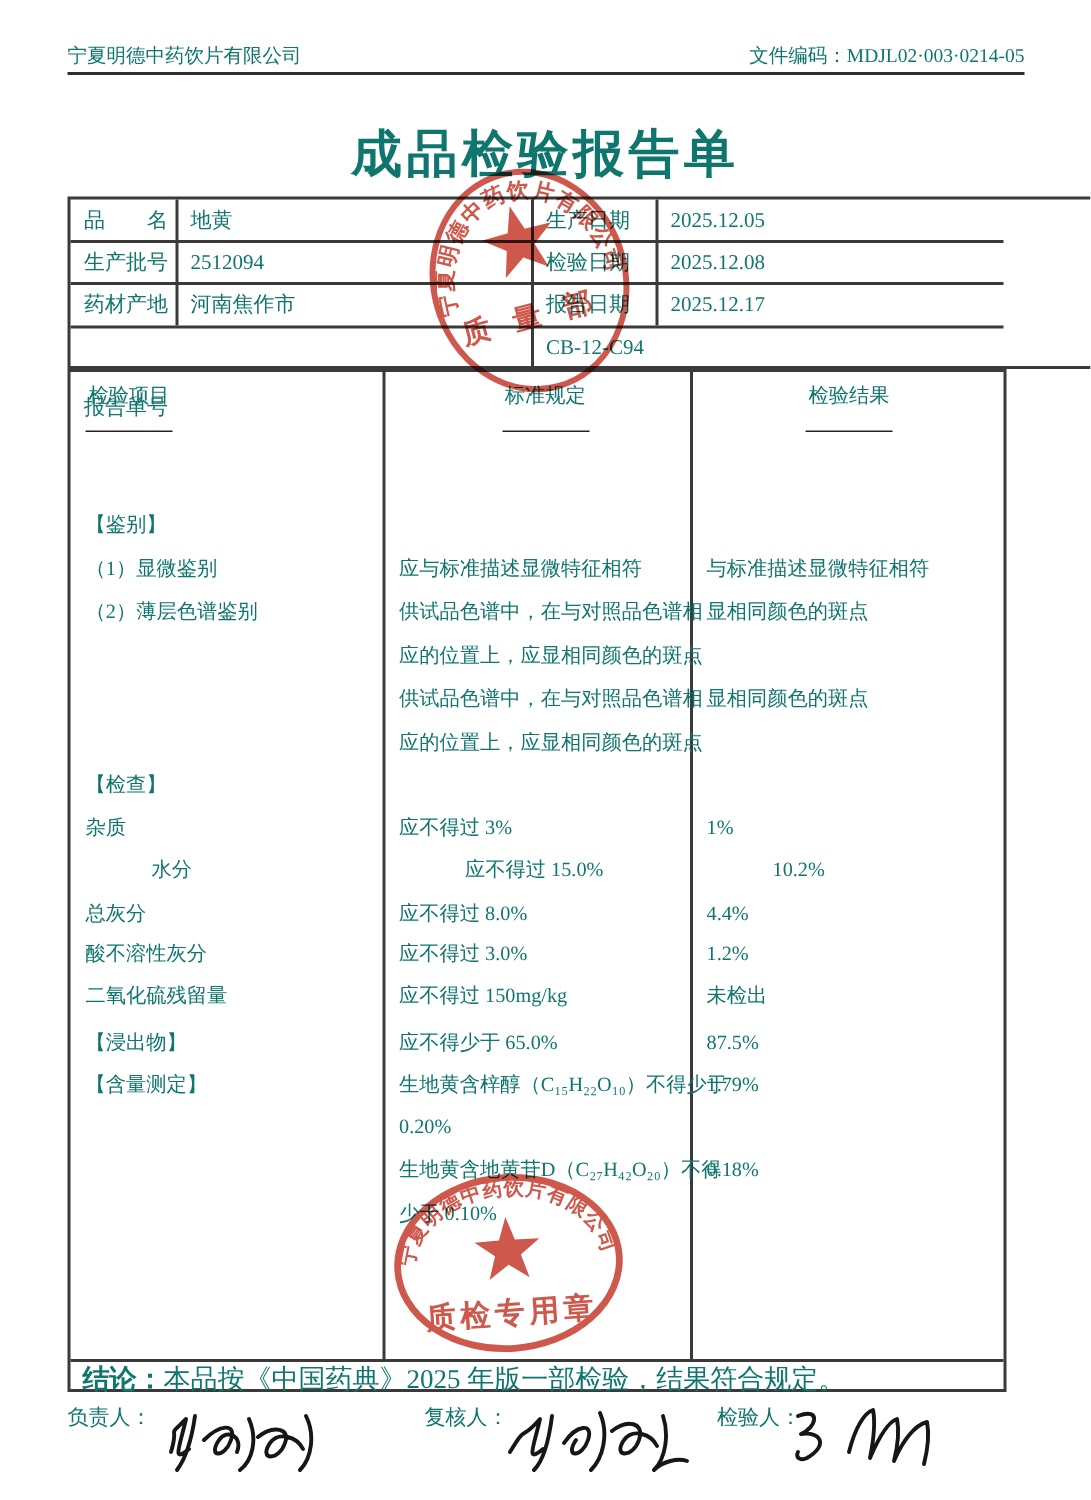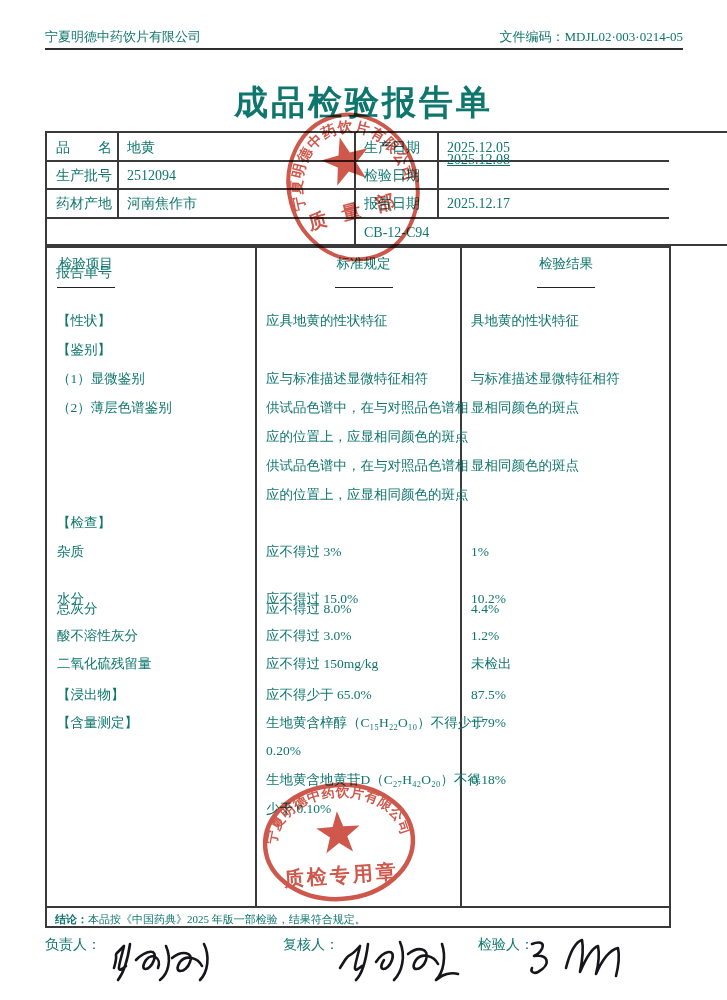--- a/index.html
+++ b/index.html
@@ -17,21 +17,21 @@
   .info-cell{position:absolute;font-size:14px;line-height:29px;white-space:nowrap;}
   
   .main-box{position:absolute;left:45px;top:246px;width:626px;height:682px;border:2px solid #3a3a3a;box-sizing:border-box;}
   .col-head{position:absolute;top:7px;font-size:13.5px;}
   .col-head span{border-bottom:1px solid #222;padding:0 2px 16px 2px;}
   .tline{position:absolute;left:0;width:622px;height:29px;font-size:13.5px;line-height:29px;white-space:nowrap;}
   .tline .c1{position:absolute;left:10px;top:0;width:198px;}
   .tline .c2{position:absolute;left:219px;top:0;width:195px;}
   .tline .c3{position:absolute;left:424px;top:0;width:190px;}
   
-  .concl{position:absolute;left:8px;top:660px;width:610px;font-size:11px;line-height:22px;white-space:nowrap;}
+  .concl{position:absolute;left:8px;top:660px;width:610px;font-size:18px;line-height:22px;white-space:nowrap;}
   .concl b{font-weight:bold;}
   
   .sig-label{position:absolute;font-size:14px;white-space:nowrap;font-family:Liberation Serif, serif;}
   .sig-svg{position:absolute;}
   .sig-svg path{fill:none;stroke:#15151a;stroke-width:2.6;stroke-linecap:round;stroke-linejoin:round;}
   
   .stamp{position:absolute;mix-blend-mode:multiply;opacity:.85;}
   .stamp text{font-family:"Liberation Serif","DejaVu Serif",serif;font-weight:bold;fill:#c63a2c;}
   .stamp .ring{fill:none;stroke:#c63a2c;}
   .stamp .star{fill:#c63a2c;}
@@ -58,45 +58,40 @@
     <div class="vln" style="left:390px;top:0;width:1.5px;height:84px;"></div>
 
     <div class="info-cell" style="left:9px;top:0;">品　　名</div>
     <div class="info-cell" style="left:80px;top:0;text-align:right;">地黄</div>
     <div class="info-cell" style="left:317px;top:0;">生产日期</div>
     <div class="info-cell" style="left:400px;top:0;font-family:Liberation Serif, serif;">2025.12.05</div>
 
     <div class="info-cell" style="left:9px;top:28px;">生产批号</div>
     <div class="info-cell" style="left:80px;top:28px;">2512094</div>
     <div class="info-cell" style="left:317px;top:28px;">检验日期</div>
-    <div class="info-cell" style="left:400px;top:12px;text-decoration:underline;">2025.12.08</div>
+    <div class="info-cell" style="left:400px;top:28px;">2025.12.08</div>
 
     <div class="info-cell" style="left:9px;top:56px;">药材产地</div>
     <div class="info-cell" style="left:80px;top:56px;">河南焦作市</div>
     <div class="info-cell" style="left:317px;top:56px;">报告日期</div>
     <div class="info-cell" style="left:400px;top:56px;">2025.12.17</div>
 
     <div class="info-cell" style="left:9px;top:85px;margin-top:40px;">报告单号</div>
     <div class="info-cell" style="left:317px;top:85px;">CB-12-C94</div>
   </div>
 
   <div class="main-box">
     <div class="vln" style="left:208px;top:0;width:1.5px;height:658px;"></div>
     <div class="vln" style="left:413px;top:0;width:1.5px;height:658px;"></div>
     <div class="hln" style="left:0;top:658px;width:622px;height:1.5px;"></div>
 
     <div class="col-head" style="left:10px;"><span>检验项目</span></div>
     <div class="col-head" style="left:219px;width:195px;text-align:center;"><span>标准规定</span></div>
     <div class="col-head" style="left:424px;width:190px;text-align:center;"><span>检验结果</span></div>
 
-    <div class="tline" style="top:58px;">
-        <span class="c1">【性状】</span>
-        <span class="c2">应具地黄的性状特征</span>
-        <span class="c3">具地黄的性状特征</span>
-      </div>
     <div class="tline" style="top:87px;">
         <span class="c1">【鉴别】</span>
         <span class="c2"></span>
         <span class="c3"></span>
       </div>
     <div class="tline" style="top:116px;">
         <span class="c1">（1）显微鉴别</span>
         <span class="c2">应与标准描述显微特征相符</span>
         <span class="c3">与标准描述显微特征相符</span>
       </div>
@@ -123,21 +118,21 @@
     <div class="tline" style="top:260px;">
         <span class="c1">【检查】</span>
         <span class="c2"></span>
         <span class="c3"></span>
       </div>
     <div class="tline" style="top:289px;">
         <span class="c1">杂质</span>
         <span class="c2">应不得过 3%</span>
         <span class="c3">1%</span>
       </div>
-    <div class="tline" style="top:336px;">
+    <div class="tline" style="top:317px;margin-left:44px;">
         <span class="c1">水分</span>
         <span class="c2">应不得过 15.0%</span>
         <span class="c3">10.2%</span>
       </div>
     <div class="tline" style="top:346px;">
         <span class="c1">总灰分</span>
         <span class="c2">应不得过 8.0%</span>
         <span class="c3">4.4%</span>
       </div>
     <div class="tline" style="top:373px;">

